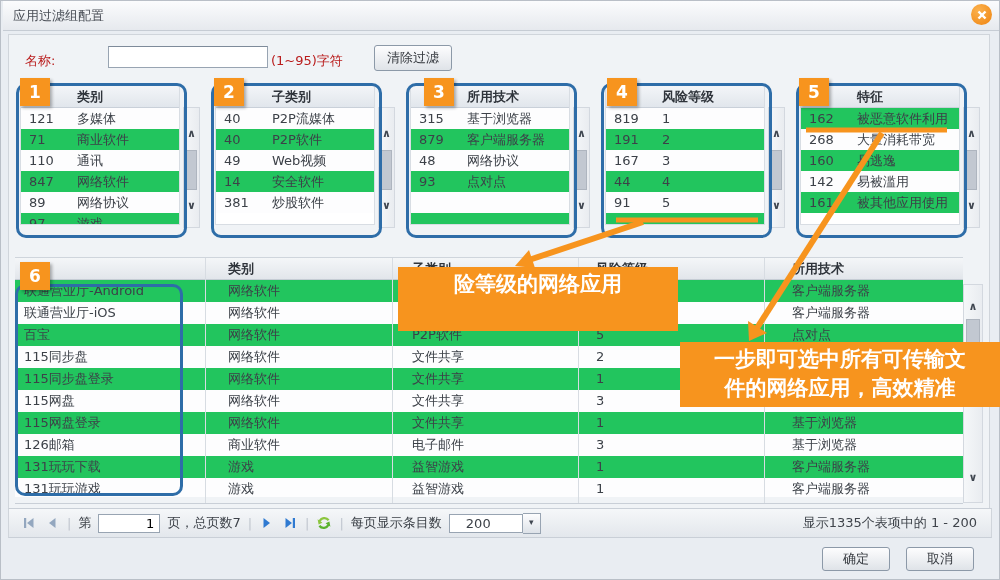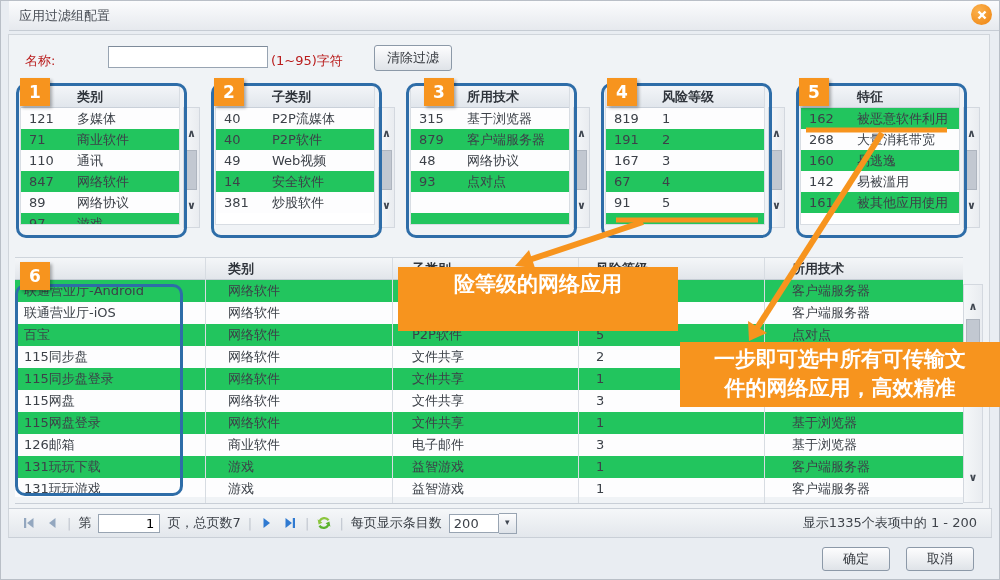--- a/index.html
+++ b/index.html
@@ -4,21 +4,21 @@
 <style>
   :root{ --accent:#F7941E; --hl:#2E6DA8; }
   html,body{margin:0;padding:0;}
   body{
     width:1000px;height:580px;position:relative;overflow:hidden;
     background:#e9edf2;font-family:"DejaVu Sans","Liberation Sans",sans-serif;
     color:#3c4148;font-size:13px;
     box-shadow:inset 0 0 0 1px #b9bfc7;
   }
   
-  .titlebar{position:absolute;left:9px;top:1px;right:1px;height:29px;
+  .titlebar{position:absolute;left:3px;top:1px;right:1px;height:29px;
     background:linear-gradient(#fbfcfd,#e6e9ee);border-bottom:1px solid #c6ccd4;}
   .title{position:absolute;left:10px;top:0;line-height:29px;font-size:13px;color:#4a4f57;}
   .closebtn{position:absolute;right:7px;top:3px;width:21px;height:21px;border-radius:50%;
     background:radial-gradient(circle at 35% 30%,#fbb14d,#ef8410);display:flex;align-items:center;justify-content:center;cursor:pointer;}
   
   .panel{position:absolute;left:8px;top:34px;width:982px;height:504px;
     background:#f0f3f6;border:1px solid #d0d5db;box-sizing:border-box;}
   
   .lbl{position:absolute;color:#b91c1c;}
   .name-input{position:absolute;left:108px;top:46px;width:150px;height:20px;
@@ -61,21 +61,21 @@
   #arrows{position:absolute;left:0;top:0;z-index:60;pointer-events:none;}
   
   .pagebar{position:absolute;left:8px;top:508px;width:984px;height:30px;box-sizing:border-box;
     background:linear-gradient(#f5f7f9,#e3e7ec);border:1px solid #c9cfd7;border-left:1px solid #d0d5db;border-right:1px solid #d0d5db;}
   .pgroup{position:absolute;left:12px;top:0;height:28px;display:flex;align-items:center;gap:7px;}
   .pico{width:16px;height:16px;display:flex;align-items:center;justify-content:center;cursor:pointer;}
   .psep{color:#c0c6cf;}
   .page-input{width:50px;height:17px;border:1px solid #98a4b2;background:#fff;
     text-align:right;font-size:13px;padding:0 5px;font-family:inherit;}
   .ppsel{display:flex;align-items:center;cursor:pointer;}
-  .ppval{width:40px;height:17px;border:1px solid #98a4b2;background:#fff;line-height:17px;padding:0 4px;}
+  .ppval{width:40px;height:17px;border:1px solid #98a4b2;background:#fff;line-height:17px;padding:0 16px;}
   .pparr{width:17px;height:19px;border:1px solid #98a4b2;border-left:none;
     background:linear-gradient(#fdfdfe,#dde2e8);text-align:center;line-height:17px;font-size:9px;color:#3f4650;}
   .summary{position:absolute;right:14px;top:0;line-height:28px;color:#3f444b;}
   
   .fbtn{position:absolute;top:547px;width:68px;height:24px;
     background:linear-gradient(#fdfdfe,#dfe3e8);border:1px solid #8c99a8;border-radius:3px;
     font-size:13px;color:#33373d;cursor:pointer;font-family:inherit;}
 </style>
 </head>
 <body>
@@ -198,21 +198,21 @@
       </div>
       <div class="lrow stripe-b">
         <span class="cnt">191</span>
         <span class="lab">2</span>
       </div>
       <div class="lrow stripe-a">
         <span class="cnt">167</span>
         <span class="lab">3</span>
       </div>
       <div class="lrow stripe-b">
-        <span class="cnt">67</span>
+        <span class="cnt">44</span>
         <span class="lab">4</span>
       </div>
       <div class="lrow stripe-a">
         <span class="cnt">91</span>
         <span class="lab">5</span>
       </div>
       <div class="lrow stripe-b"></div>
     </div>
     <div class="vscroll" style="left: 768px; top: 107px; height: 121px;">
       <div class="sarrow" style="top: 20px;">∧</div>

